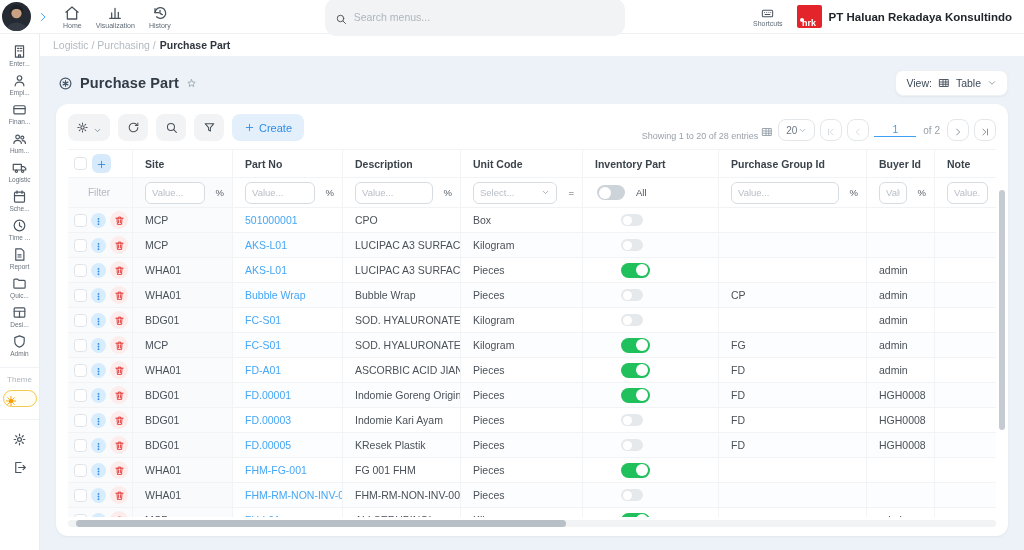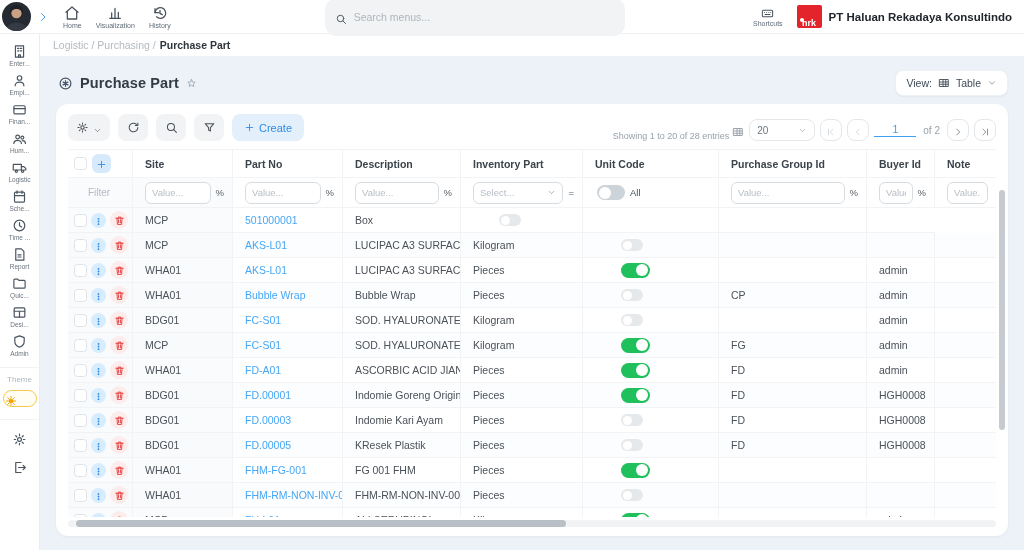--- a/index.html
+++ b/index.html
@@ -77,21 +77,21 @@
   .tbtn { height:27px; min-width:30px; padding:0 8px; background:#f1f3f5; border:0; border-radius:8px;
           display:flex; align-items:center; justify-content:center; gap:4px; color:#495057; cursor:pointer; }
   .tbtn .ic { width:13px; height:13px; }
   .tbtn .chev { width:9px; height:9px; color:#6b7680; }
   .tbtn.create { background:#e3f0fc; color:#2f8be6; font-size:11px; padding:0 12px; }
   .tbtn.create .ic { width:11px; height:11px; }
   .tright { margin-left:auto; display:flex; align-items:flex-end; gap:3px; }
   .pag-summary { font-size:9px; color:#98a1aa; }
   .pag-row { display:flex; align-items:center; gap:5px; }
   .pag-grid { width:12px; height:12px; color:#98a1aa; }
-  .pag-size { width:66px; height:22px; border:1px solid #e3e7ea; border-radius:8px; display:flex; align-items:center;
+  .pag-size { width:37px; height:22px; border:1px solid #e3e7ea; border-radius:8px; display:flex; align-items:center;
               justify-content:space-between; padding:0 7px; font-size:10px; color:#6b7680; cursor:pointer; }
   .pag-size .chev { width:9px; height:9px; color:#9aa3ab; }
   .pbtn { width:22px; height:22px; border:1px solid #e3e7ea; border-radius:8px; background:#fff;
           display:flex; align-items:center; justify-content:center; cursor:pointer; }
   .pbtn .ic { width:10px; height:10px; }
   .pbtn.dis { color:#ccd3d9; }
   .pbtn.en { color:#6b7680; }
   .pag-current { width:42px; text-align:center; font-size:10.5px; color:#3da0f5;
                  border-bottom:1.5px solid #3da0f5; padding-bottom:1px; }
   .pag-of { font-size:10px; color:#98a1aa; margin:0 2px; }
@@ -116,21 +116,21 @@
             display:flex; align-items:center; justify-content:center; cursor:pointer; }
   .addbtn .ic { width:11px; height:11px; }
   .dotsbtn { width:15px; height:15px; border-radius:50%; background:#d7ecfd; color:#2f8be6;
              display:flex; align-items:center; justify-content:center; cursor:pointer; flex:0 0 auto; }
   .dotsbtn .ic { width:9px; height:9px; }
   .trashbtn { width:18px; height:18px; border-radius:50%; background:#fdecec; color:#e03131;
               display:flex; align-items:center; justify-content:center; cursor:pointer; flex:0 0 auto; }
   .trashbtn .ic { width:11px; height:11px; }
 
   .filter-lbl { font-size:10px; color:#b3bac2; width:100%; text-align:center; }
-  .fcell { gap:5px; }
+  .fcell { gap:11px; }
   .finput { flex:1; min-width:0; height:22px; border:1px solid #d7dce1; border-radius:6px; padding:0 6px;
             font-size:9.5px; color:#343a40; outline:none; font-family:"Liberation Sans",sans-serif; background:#fff; }
   .finput::placeholder { color:#b7bec6; }
   .fsuffix { font-size:9.5px; color:#565e66; flex:0 0 auto; }
   .fselect { flex:1; min-width:0; height:22px; border:1px solid #d7dce1; border-radius:6px; padding:0 6px;
              display:flex; align-items:center; justify-content:space-between; font-size:9.5px; color:#b7bec6;
              background:#fff; cursor:pointer; }
   .fselect .chev { width:9px; height:9px; color:#8e979f; }
   .all-lbl { font-size:9.5px; color:#49535d; }
 
@@ -447,22 +447,22 @@
             <span class="cb"></span>
             <button class="addbtn">
                 <span class="ic"><svg viewBox="0 0 24 24" width="100%" height="100%" fill="none" stroke="currentColor" stroke-width="1.9" stroke-linecap="round" stroke-linejoin="round">
                     <path d="M12 5v14M5 12h14"></path>
                   </svg></span>
               </button>
           </div>
           <div class="cell c-site">Site</div>
           <div class="cell">Part No</div>
           <div class="cell">Description</div>
+          <div class="cell">Unit Code</div>
           <div class="cell">Inventory Part</div>
-          <div class="cell">Unit Code</div>
           <div class="cell">Purchase Group Id</div>
           <div class="cell">Buyer Id</div>
           <div class="cell">Note</div>
         </div>
 
         <div class="trow tfilter">
           <div class="cell c-act">
               <span class="filter-lbl">Filter</span>
             </div>
           <div class="cell fcell c-site">
@@ -518,20 +518,21 @@
                   <span class="ic"><svg viewBox="0 0 24 24" width="100%" height="100%" fill="none" stroke="currentColor" stroke-width="1.9" stroke-linecap="round" stroke-linejoin="round">
                       <path d="M4 7h16M9.5 7V4.5h5V7M6.5 7l1 13.5h9l1-13.5"></path>
                       <path d="M10 10.5v6.5M14 10.5v6.5"></path>
                     </svg></span>
                 </span>
     </div>
     <div class="cell c-site">MCP</div>
     <div class="cell">
                 <a class="partlink">501000001</a>
               </div>
+    <div class="cell">CPO</div>
     <div class="cell">Box</div>
     <div class="cell c-inv">
                 <span class="toggle off"></span>
               </div>
     <div class="cell"></div>
     <div class="cell"></div>
     <div class="cell"></div>
   </div>
 
   <div class="trow">

